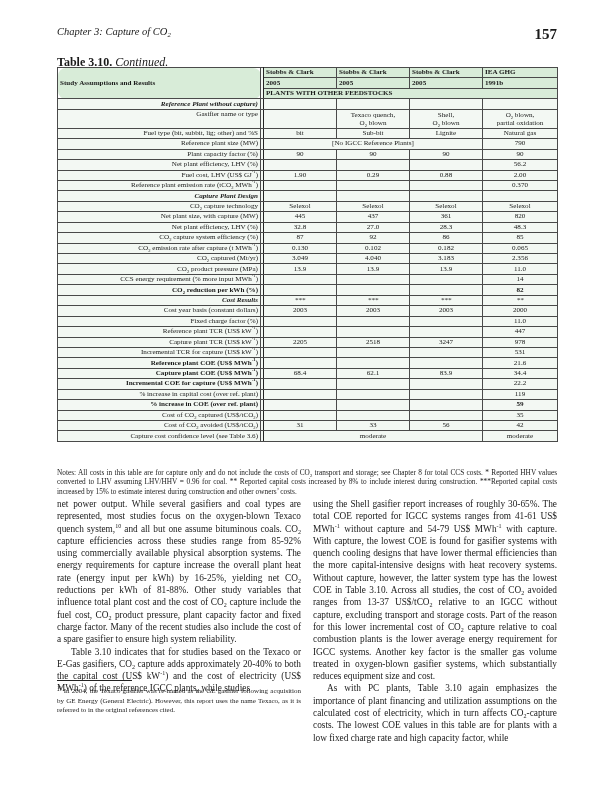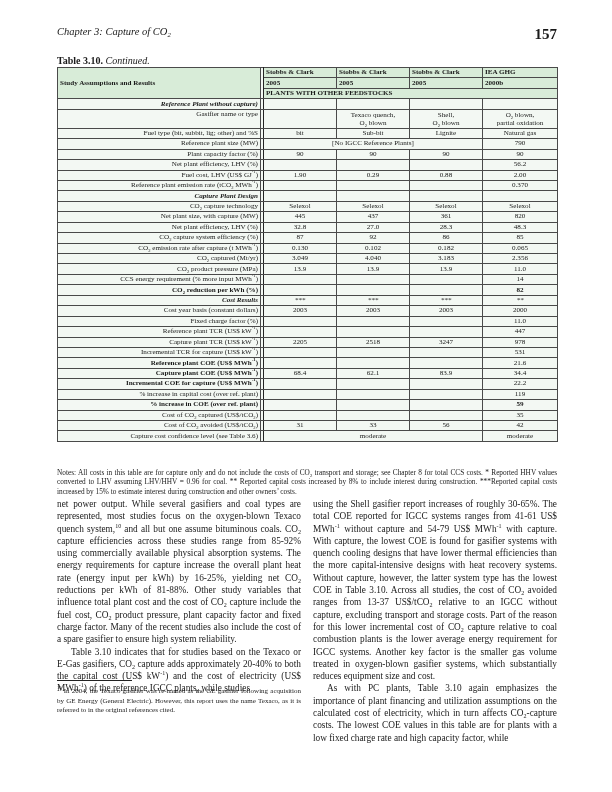--- a/index.html
+++ b/index.html
@@ -5,33 +5,33 @@
     html, body { margin: 0; padding: 0; background: #ffffff; }
     body { width: 612px; height: 792px; position: relative; overflow: hidden;
            font-family: "Liberation Serif", "DejaVu Serif", serif; color: #1a1a1a; }
     .page { position: absolute; left: 57px; top: 0; width: 500px; }
     .run-head { position: absolute; top: 26px; left: 0; width: 500px; height: 14px; }
     .run-title { position: absolute; left: 0; top: 0; font-style: italic; font-size: 10.5px; }
     .run-page { position: absolute; right: 0; top: 0; font-weight: bold; font-size: 15px; }
     sub { font-size: 65%; vertical-align: -2px; line-height: 0; }
     sup { font-size: 65%; vertical-align: 4px; line-height: 0; }
 
-    .tbl-caption { position: absolute; top: 55px; left: 0; font-size: 10px; }
+    .tbl-caption { position: absolute; top: 55px; left: 0; font-size: 12px; text-decoration: underline; }
     .tbl-caption b { font-weight: bold; }
     .tbl-caption i { font-style: italic; }
 
     table.data { position: absolute; top: 67px; left: 0; width: 500px; border-collapse: collapse;
                  font-size: 7.1px; table-layout: fixed; }
     table.data td { border: 0.8px solid #4a4a4a; padding: 0 2px; height: 9.45px; line-height: 9px;
                     background: #f3f8f3; white-space: nowrap; overflow: hidden; }
     table.data td.lab { text-align: right; width: 200px; }
     table.data td.sep { width: 1px; padding: 0; border-left: 0.8px solid #222; border-right: 0.8px solid #222; background: #f3f8f3; }
     table.data td.v { text-align: center; width: 73px; }
     table.data td.hdr { background: #d8ecd8; font-weight: bold; text-align: left; }
-    table.data td.hdrlab { background: #d8ecd8; font-weight: bold; text-align: left; }
+    table.data td.hdrlab { background: #d8ecd8; font-weight: bold; text-align: left; border-radius: 8px; }
     table.data td.sec { font-weight: bold; font-style: italic; padding-left: 10px; }
     table.data tr.bold td { font-weight: bold; }
     table.data td.tall { height: 18px; line-height: 8.5px; white-space: normal; vertical-align: bottom; margin-left: 26px; }
     table.data td.tall.lab { vertical-align: top; }
     table.data td.italic { font-style: italic; }
 
     .notes { position: absolute; top: 468px; left: 0; width: 500px; font-size: 7.3px; line-height: 9.4px; text-align: justify; }
 
     .col { position: absolute; top: 498px; width: 244px; font-size: 9.3px; line-height: 12.3px; text-align: justify; }
     .col.left { left: 0; }
@@ -71,21 +71,21 @@
       <td class="sep" rowspan="3"></td>
       <td class="hdr">Stobbs &amp; Clark</td>
       <td class="hdr">Stobbs &amp; Clark</td>
       <td class="hdr">Stobbs &amp; Clark</td>
       <td class="hdr">IEA GHG</td>
     </tr>
     <tr>
       <td class="hdr">2005</td>
       <td class="hdr">2005</td>
       <td class="hdr">2005</td>
-      <td class="hdr">2000b</td>
+      <td class="hdr">1991b</td>
     </tr>
     <tr>
       <td class="hdr" colspan="4">PLANTS WITH OTHER FEEDSTOCKS</td>
     </tr>
 
     <tr>
           <td class="lab sec">Reference Plant without capture)</td>
           <td class="sep"></td>
           <td class="v"></td>
           <td class="v"></td>

